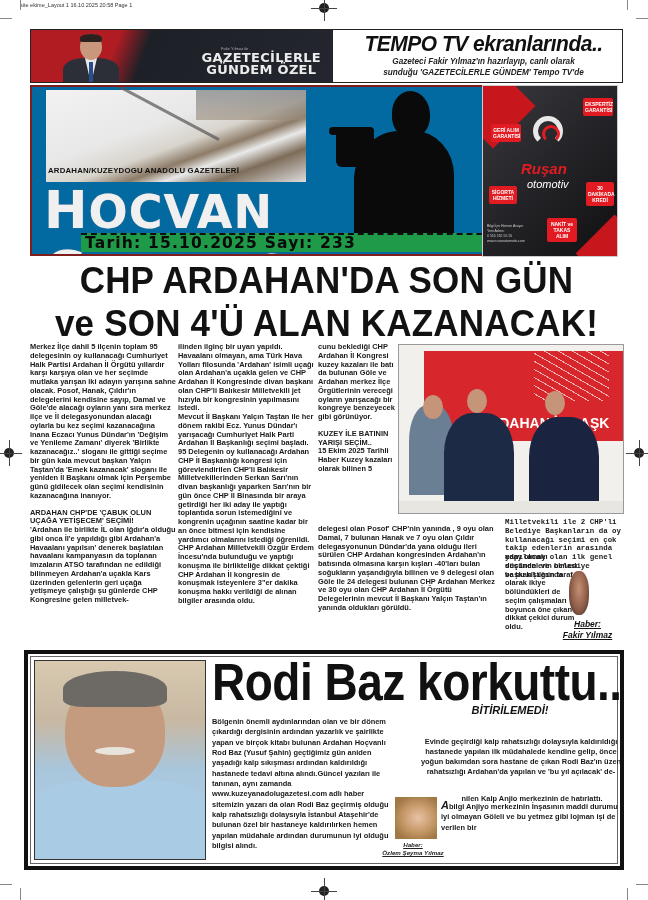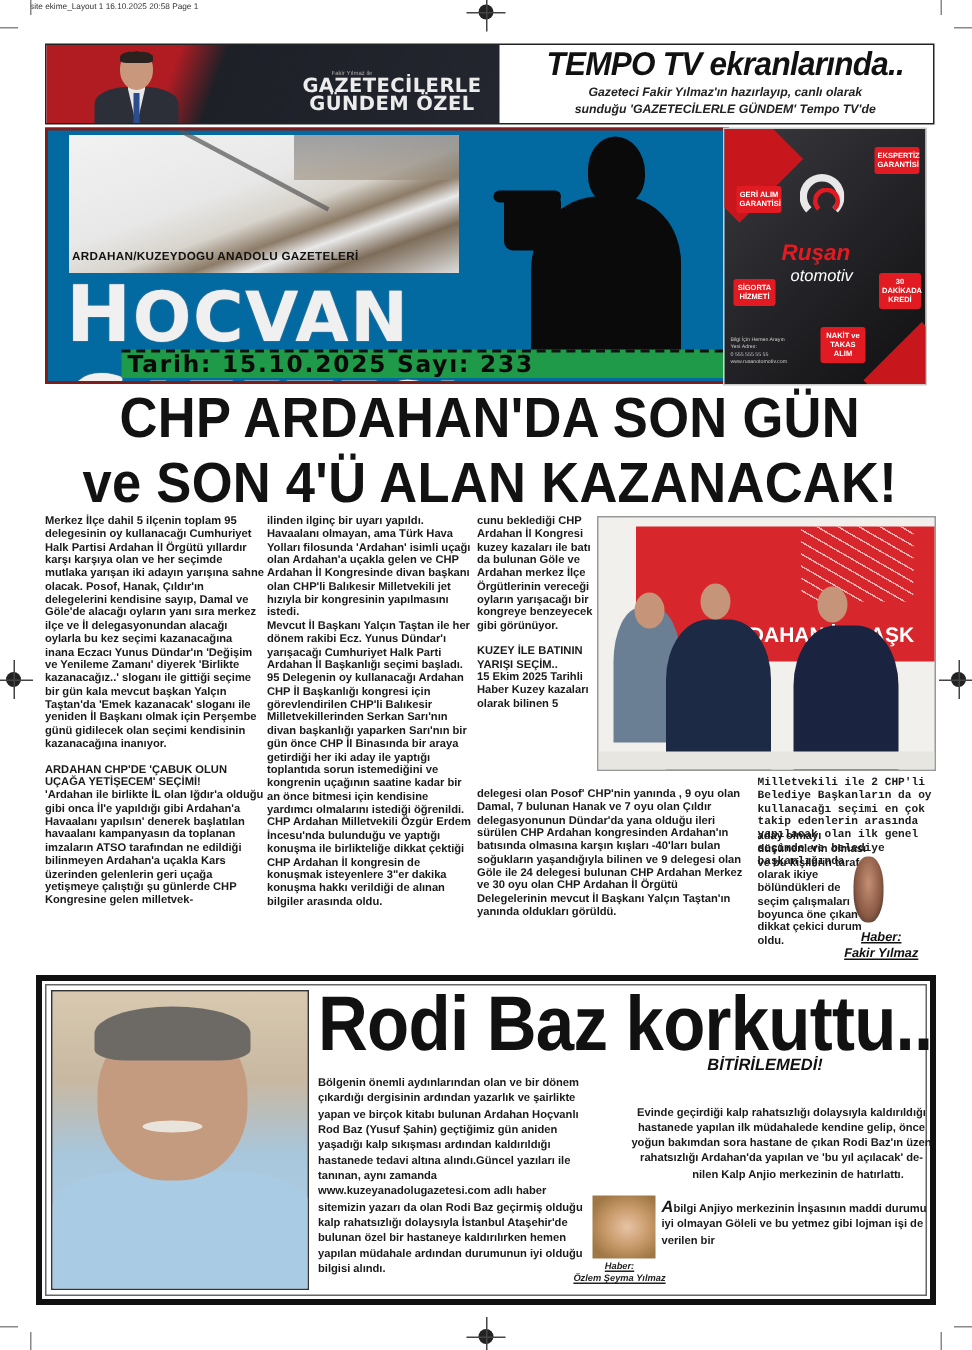--- a/index.html
+++ b/index.html
@@ -89,21 +89,21 @@
   .bottom-inner { position: absolute; inset: 2px; border: 1px solid #666; }
   .rodi-photo { position: absolute; left: 34px; top: 660px; width: 172px; height: 200px; border: 1px solid #333; background: linear-gradient(180deg, #d8c9b0 0%, #c8b8a2 30%, #a8c6dc 55%, #b5d2e6 100%); overflow: hidden; }
   .rodi-face { position: absolute; left: 30px; top: 16px; width: 100px; height: 110px; border-radius: 48% 48% 45% 45%; background: #c59b7f; }
   .rodi-hair { position: absolute; left: 28px; top: 10px; width: 104px; height: 36px; border-radius: 50% 50% 20% 20%; background: #6d6a66; }
   .rodi-mustache { position: absolute; left: 60px; top: 86px; width: 40px; height: 8px; border-radius: 50%; background: #e8e4dc; }
   .rodi-shirt { position: absolute; left: 0; top: 120px; width: 172px; height: 80px; background: #a9cbe4; border-radius: 30% 30% 0 0; }
   .rodi-title { position: absolute; left: 212px; top: 652px; font-size: 46px; font-weight: 900; letter-spacing: -0.5px; color: #111; font-family: "Liberation Sans", sans-serif; transform: scaleY(1.12); transform-origin: top; white-space: nowrap; }
   .rodi-body { position: absolute; left: 212px; top: 717px; width: 180px; font-size: 7.45px; line-height: 10.35px; font-weight: 700; color: #1a1a1a; }
   .kalp-head { position: absolute; left: 400px; top: 704px; width: 220px; text-align: center; font-size: 11px; font-weight: 900; font-style: italic; line-height: 13px; color: #111; }
   .kalp-body { position: absolute; left: 416px; top: 737px; width: 210px; font-size: 7.45px; line-height: 10.15px; font-weight: 700; color: #1a1a1a; text-align: center; }
-  .kalp-body .indent { padding-left: 22px; }
+  .kalp-body .indent { padding-left: 22px; margin-top: 16px; }
   .kalp-body2 { position: absolute; left: 441px; top: 800px; width: 180px; font-size: 7.45px; line-height: 10.35px; font-weight: 700; color: #1a1a1a; }
   .kalp-body2 .dropcap { font-size: 11px; font-style: italic; font-weight: 900; }
   .kalp-body2 .in2 { padding-left: 12px; }
   .ozlem-photo { position: absolute; left: 395px; top: 797px; width: 42px; height: 42px; background: radial-gradient(ellipse at 55% 50%, #e7c3a5 0%, #c89a6a 45%, #a07845 80%); }
   .byline-2 { position: absolute; left: 373px; top: 841px; width: 80px; text-align: center; font-size: 6.2px; font-weight: 700; font-style: italic; line-height: 8px; color: #222; }
   .byline-2 span { text-decoration: underline; display: block; }
 </style>
 </head>
 <body>
 

